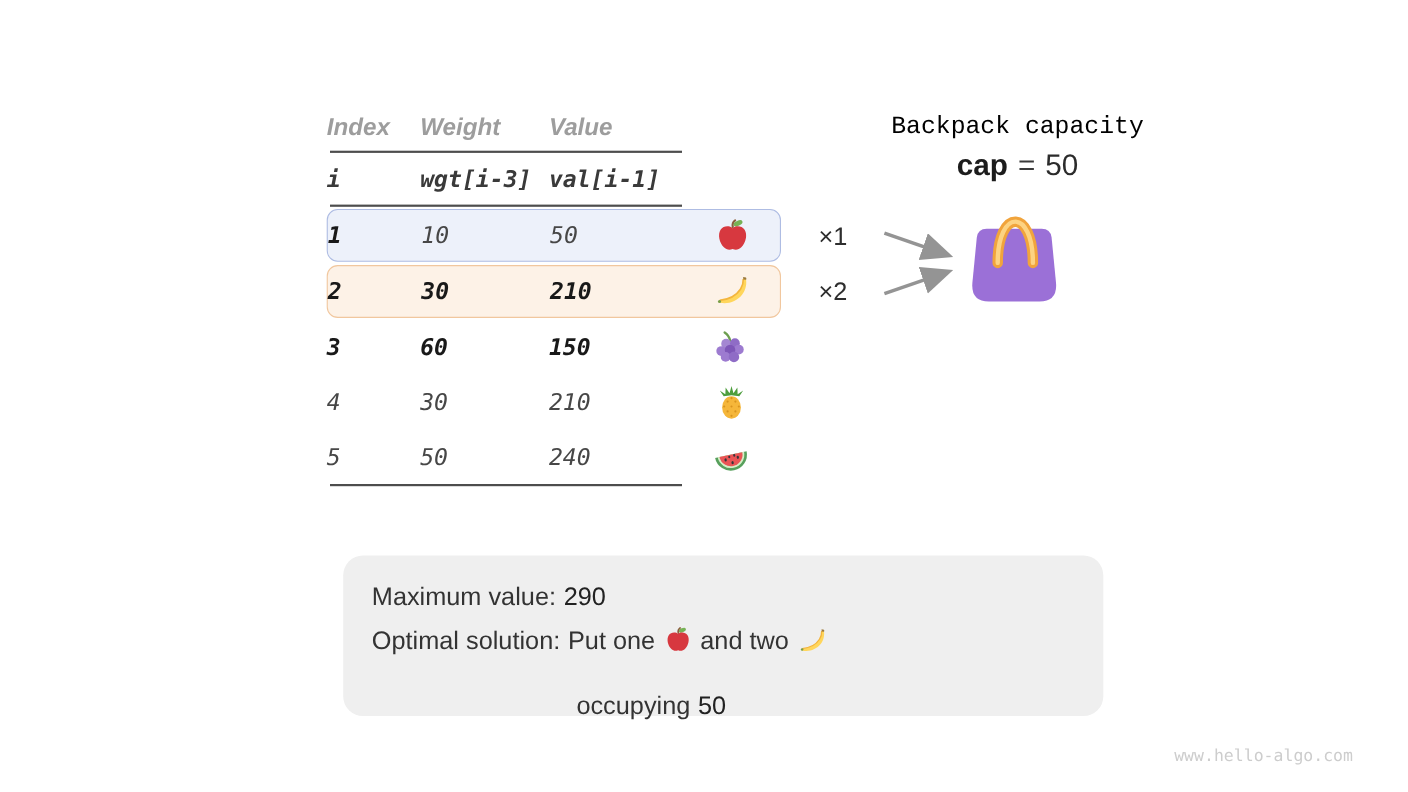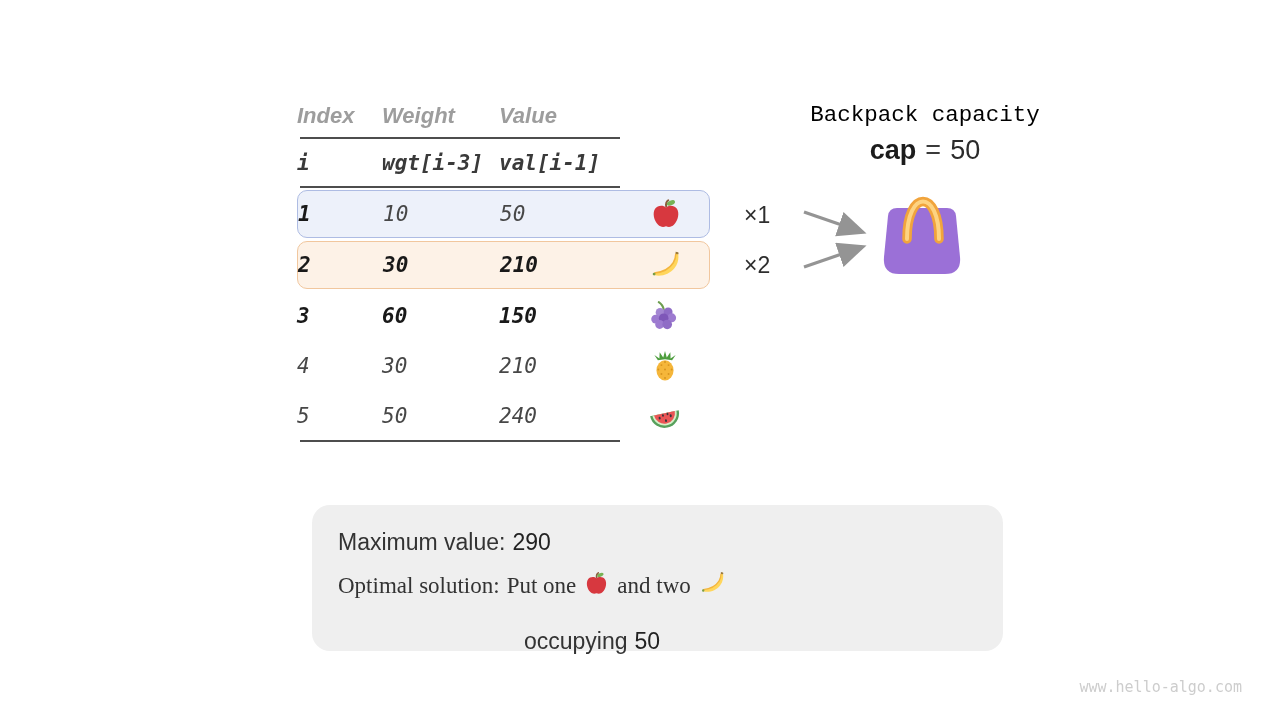--- a/index.html
+++ b/index.html
@@ -39,29 +39,29 @@
   .cap-code{margin-top:7px;font-family:Liberation Sans, sans-serif;
             font-size:27px;color:#2b2b2b;}
   .cap-var{font-weight:bold;color:#1c1c1c;}
   .cap-eq{margin:0 9px;color:#3a3a3a;}
   .bag{position:absolute;left:879px;top:183px;}
 
   
   .summary{position:absolute;left:312px;top:505px;width:691px;height:146px;box-sizing:border-box;
            background:var(--summary-bg,#efefef);border-radius:18px;padding:24px 26px 0 26px;
            font-size:23px;color:#333;}
-  .sum-line{display:flex;align-items:center;white-space:nowrap;}
+  .sum-line{display:flex;white-space:nowrap;}
   .sum1{margin-bottom:13px;}
-  .sum2{margin-bottom:25px;font-family:Liberation Serif, serif;}
+  .sum2{margin-bottom:25px;}
   .sum3{padding-left:186px;margin-top:16px;}
   .sp-r{margin-right:7px;}
   .bold{font-weight:normal;color:#222;}
   .inline-icon{display:inline-block;vertical-align:-4px;margin:0 8px;}
 
-  .watermark{position:absolute;right:38px;top:678px;
+  .watermark{position:absolute;right:50px;top:678px;
              font-family:"DejaVu Sans Mono","Liberation Mono",monospace;
              font-size:15px;color:var(--watermark,#cdcdcd);}
 </style>
 </head>
 <body>
 
 <div class="canvas">
 
   <div class="ktable">
 

